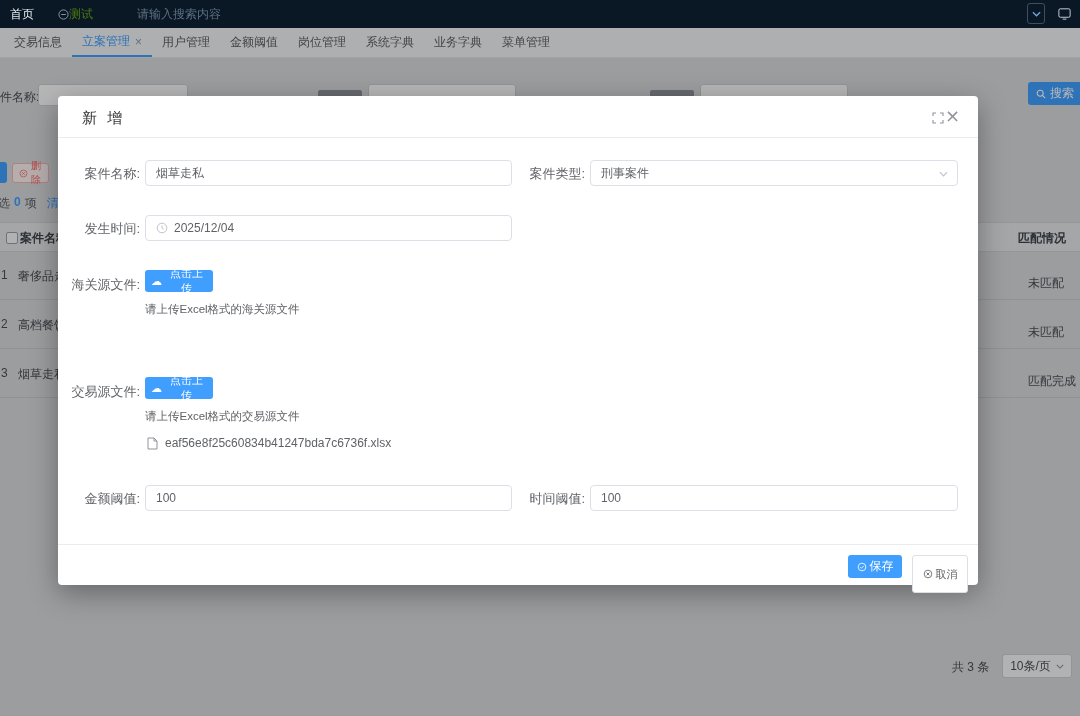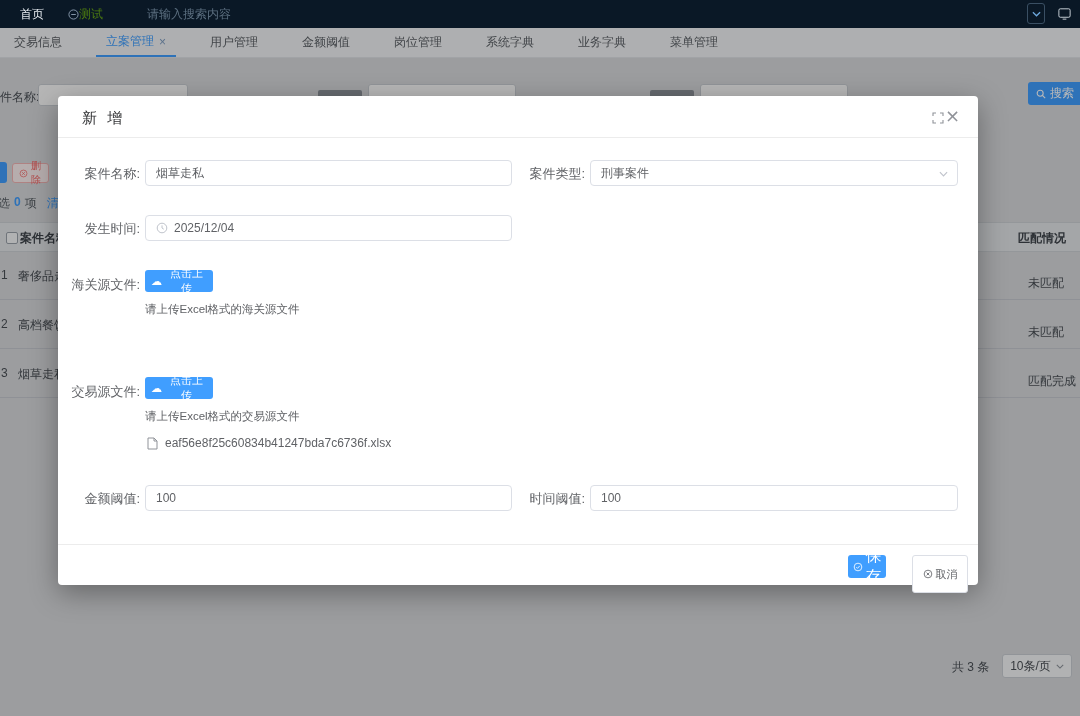--- a/index.html
+++ b/index.html
@@ -1,29 +1,29 @@
 <!DOCTYPE html>
 <html><head>
 <meta charset="utf-8">
 <style>
   html,body{margin:0;padding:0;}
   body{width:1080px;height:716px;position:relative;overflow:hidden;
        font-family:"Liberation Sans","DejaVu Sans",sans-serif;background:#fff;}
   
   .topbar{position:absolute;top:0;left:0;width:1080px;height:28px;background:#0a1826;
           display:flex;align-items:center;color:#cfd6dd;font-size:12px;z-index:1;}
-  .tb-home{margin-left:20px;color:#e8edf2;}
+  .tb-home{margin-left:10px;color:#e8edf2;}
   .tb-menu{margin-left:24px;display:flex;align-items:center;gap:0;color:#4d7c0f;justify-content:space-between;}
   .tb-search{margin-left:44px;color:#5c6f80;}
   .tb-right{position:absolute;right:8px;top:3px;display:flex;gap:12px;align-items:center;}
   .tb-iconbox{width:16px;height:19px;border:1px solid #3a4f63;border-radius:3px;
               display:flex;align-items:center;justify-content:center;}
   
   .tabbar{position:absolute;top:28px;left:0;width:1080px;height:30px;background:#f2f3f5;
-          border-bottom:1px solid #dfe2e6;display:flex;align-items:stretch;gap:24px;
+          border-bottom:1px solid #dfe2e6;display:flex;align-items:stretch;gap:0;
           padding-left:4px;box-sizing:border-box;z-index:1;}
   .tab{font-size:12px;color:#5b6066;padding:0 10px;display:flex;align-items:center;gap:5px;}
   .tab.active{color:#409eff;border-bottom:2px solid #409eff;}
   .tab-close{font-size:12px;color:#7d9cc0;}
   
   .content{position:absolute;top:58px;left:0;width:1080px;height:658px;background:#d8dadd;z-index:1;}
   .f-label{position:absolute;top:31px;left:-12px;font-size:12px;color:#4a4f55;}
   .ipt-bg{position:absolute;height:22px;background:#fdfdfd;border:1px solid #c9cdd3;border-radius:3px;box-sizing:border-box;}
   .ph-bar{position:absolute;top:32px;height:11px;background:#7c828a;border-radius:2px;opacity:.8;}
   .btn-search{position:absolute;left:1028px;top:24px;width:64px;height:23px;background:#409eff;
@@ -65,22 +65,22 @@
        font-size:12px;color:#606266;padding:0 10px;box-sizing:border-box;
        font-family:"Liberation Sans","DejaVu Sans",sans-serif;}
   .sel{position:absolute;height:26px;border:1px solid #dcdfe6;border-radius:4px;background:#fff;
        font-size:12px;color:#606266;display:flex;align-items:center;padding:8px 10px;box-sizing:border-box;}
   .sel .chev{position:absolute;right:9px;top:10px;}
   .date{display:flex;align-items:center;gap:6px;text-align:right;}
   .btn-upload{position:absolute;width:68px;height:22px;background:#409eff;border:none;border-radius:3px;
               color:#fff;font-size:11px;display:flex;align-items:center;justify-content:center;gap:4px;}
   .hint{position:absolute;font-size:11.5px;color:#606266;}
   .filerow{position:absolute;display:flex;align-items:center;gap:7px;font-size:12px;color:#606266;}
-  .btn-save{position:absolute;left:790px;top:459px;width:38px;height:23px;background:#409eff;border:none;
-            border-radius:3px;color:#fff;font-size:16px;display:flex;align-items:center;justify-content:center;gap:3px;text-align:right;}
+  .btn-save{position:absolute;left:790px;top:459px;width:54px;height:23px;background:#409eff;border:none;
+            border-radius:3px;color:#fff;font-size:12px;display:flex;align-items:center;justify-content:center;gap:3px;text-align:right;}
   .btn-cancel{position:absolute;left:854px;top:459px;width:56px;height:38px;background:#fff;
               border:1px solid #dcdfe6;border-radius:3px;color:#606266;font-size:11px;
               display:flex;align-items:center;justify-content:center;gap:3px;box-sizing:border-box;}
   svg{display:block;}
 </style>
 </head>
 <body>
 
 <div class="topbar">
   <span class="tb-home">首页</span>

